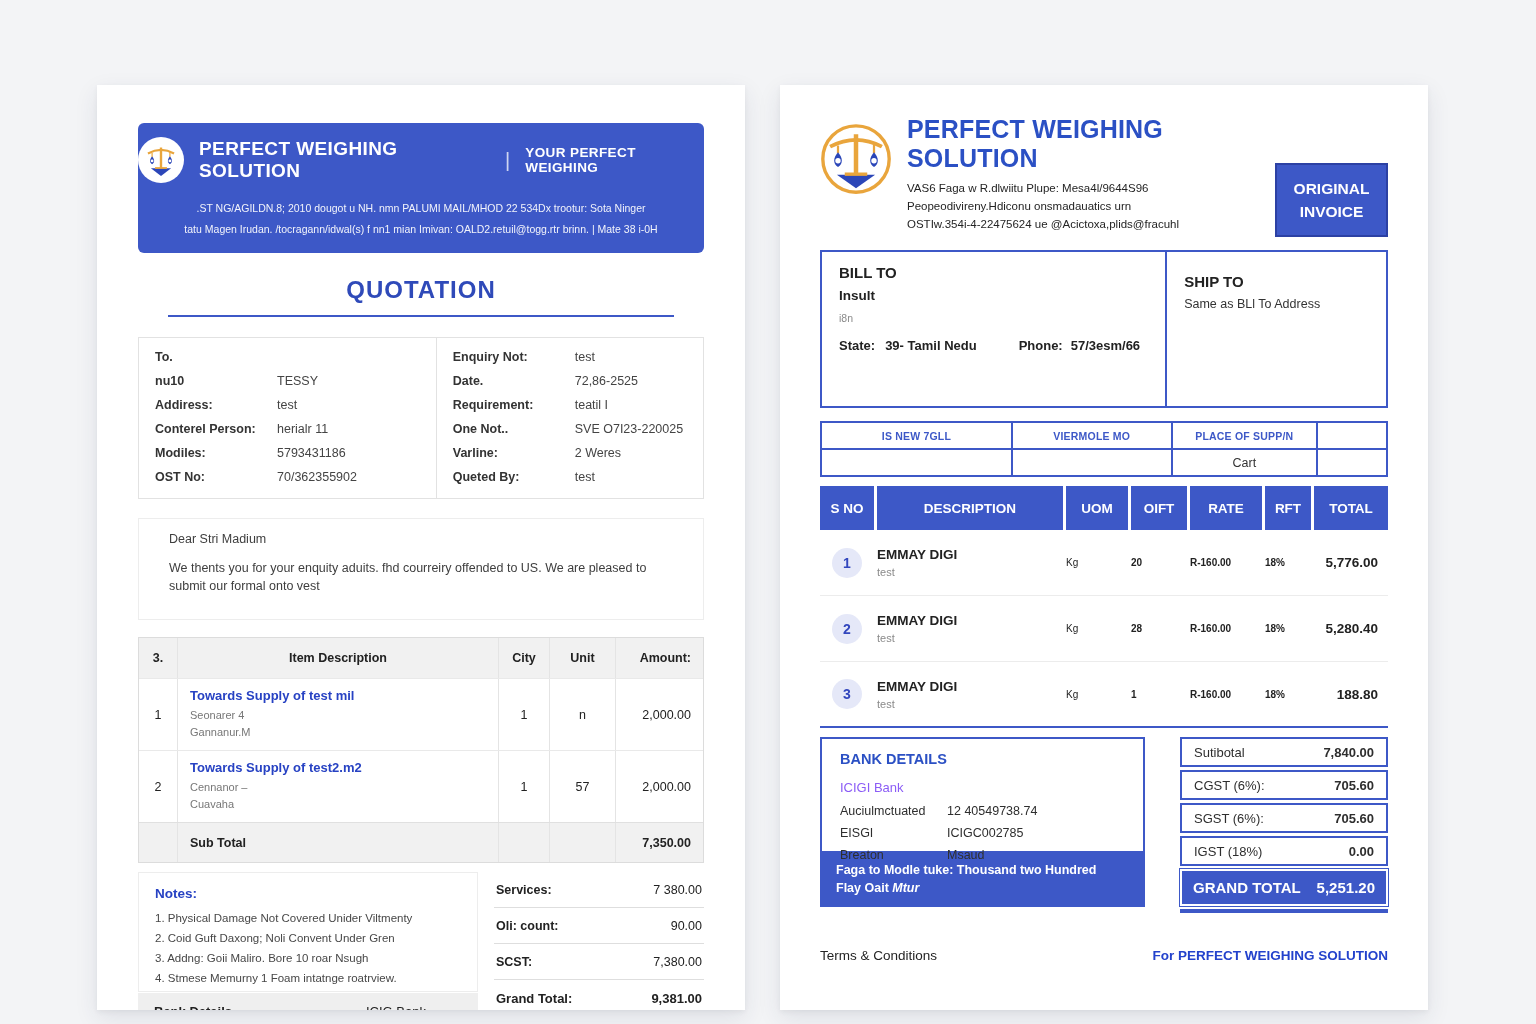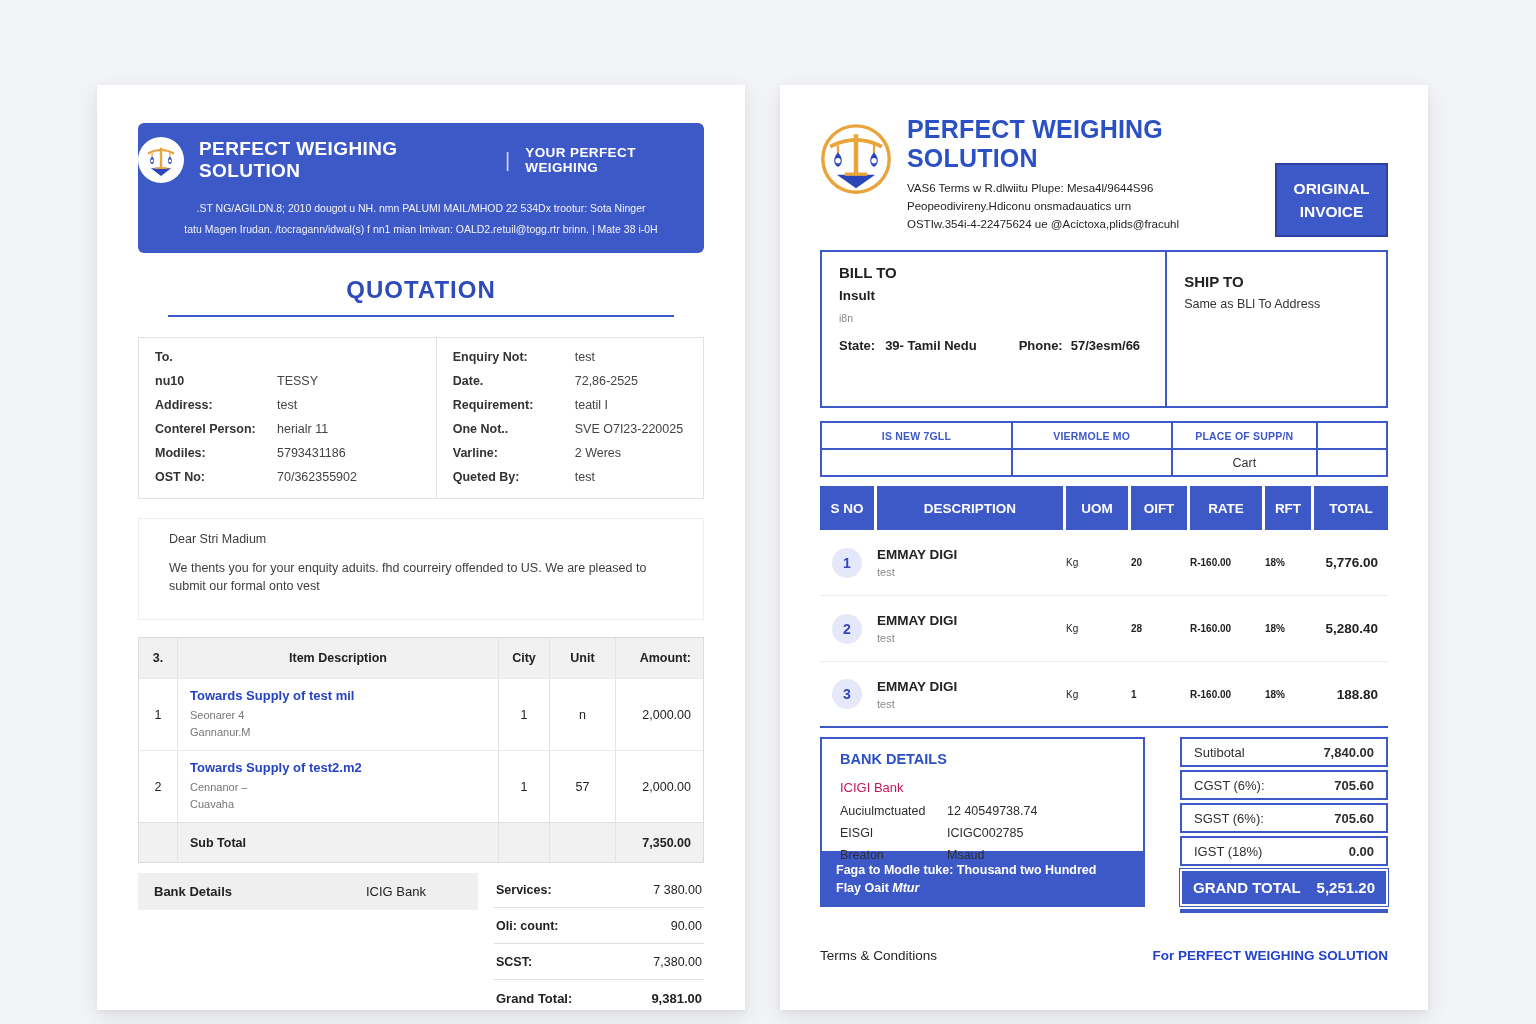--- a/index.html
+++ b/index.html
@@ -127,21 +127,21 @@
   .i-name { font-weight:bold; font-size:13.5px; }
   .i-sub { color:#8a8a8a; font-size:11px; margin-top:4px; }
   .cell-c { text-align:left; font-size:10px; }
   .bold { font-weight:bold; }
   .cell-r { text-align:right; padding-right:10px; font-size:13.5px; font-weight:bold; }
 
   .i-bottom { margin-top:9px; display:flex; }
   .i-bottom-left { width:325px; flex:none; }
   .i-bank { border:2px solid #3d58c7; padding:12px 18px; height:116px; }
   .i-bank-title { color:#2b50c4; font-weight:bold; font-size:14.5px; margin-bottom:13px; }
-  .i-bank-name { font-size:13px; margin-bottom:9px; color:#be185d; }
+  .i-bank-name { font-size:13px; margin-bottom:9px; color:#8b5cf6; }
   .i-bank-row { display:flex; font-size:12.5px; margin-bottom:8px; color:#2e2e2e; }
   .i-bank-row .lbl { width:107px; flex:none; }
   .i-words { background:#3d58c7; color:#fff; font-weight:bold; font-size:12.5px;
     padding:9px 16px; line-height:1.4; height:54px; }
   .i-words .it { font-style:italic; }
   .i-bottom-right { flex:1; margin-left:35px; }
   .i-tot-row { border:2px solid #3d58c7; display:flex; justify-content:space-between; align-items:center;
     padding:0 12px; height:30px; margin-bottom:3px; font-size:13px; color:#2e2e2e; }
   .i-tot-row .val { font-weight:bold; }
   .i-gt { background:#3d58c7; border:2px solid #fff; outline:1px solid #3d58c7; color:#fff;
@@ -282,20 +282,27 @@
         <div class="q-td col-sno"></div>
         <div class="q-td col-desc">Sub Total</div>
         <div class="q-td col-city"></div>
         <div class="q-td col-unit"></div>
         <div class="q-td col-amt">7,350.00</div>
       </div>
     </div>
 
     <div class="q-bottom">
       <div class="q-bottom-left">
+        <div class="q-notes">
+          <div class="q-notes-title">Notes:</div>
+          <div class="q-note">1. Physical Damage Not Covered Unider Viltmenty</div>
+          <div class="q-note">2. Coid Guft Daxong; Noli Convent Under Gren</div>
+          <div class="q-note">3. Addng: Goii Maliro. Bore 10 roar Nsugh</div>
+          <div class="q-note">4. Stmese Memurny 1 Foam intatnge roatrview.</div>
+        </div>
         <div class="q-bankbar">
           <span class="lbl">Bank Details</span>
           <span class="val">ICIG Bank</span>
         </div>
       </div>
       <div class="q-totals">
         <div class="q-total-row">
             <span class="lbl">Services:</span>
             <span class="val">7 380.00</span>
           </div>
@@ -332,21 +339,21 @@
           <circle cx="16" cy="33.5" r="2.4" fill="#fff"></circle>
           <path d="M48 26 C52.5 31 52.5 36.5 48 39 C43.5 36.5 43.5 31 48 26 Z" fill="#2b46b8"></path>
           <circle cx="48" cy="33.5" r="2.4" fill="#fff"></circle>
           <path d="M15 46 L49 46 L32 58 Z" fill="#2b46b8"></path>
           <rect x="22" y="44" width="20" height="3" fill="#e9a53c"></rect>
         </svg>
       </span>
       <div class="i-head-mid">
         <div class="i-company">PERFECT WEIGHING SOLUTION</div>
         <div class="i-addr">
-          <div>VAS6 Terms w R.dlwiitu Plupe: Mesa4l/9644S96</div>
+          <div>VAS6 Faga w R.dlwiitu Plupe: Mesa4l/9644S96</div>
           <div>Peopeodivireny.Hdiconu onsmadauatics urn</div>
           <div>OSTIw.354i-4-22475624     ue   @Acictoxa,plids@fracuhl</div>
         </div>
       </div>
       <div class="i-badge">
         <span>ORIGINAL</span>
         <span>INVOICE</span>
       </div>
     </div>
 

